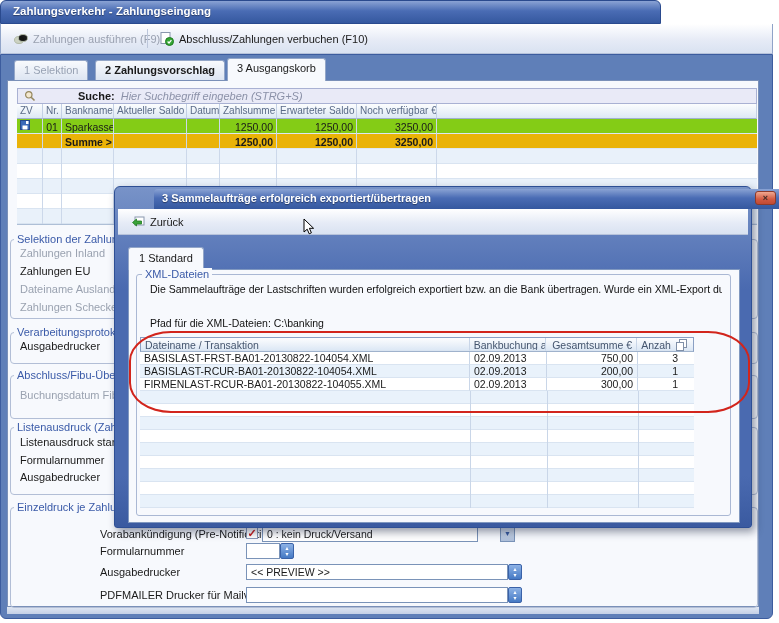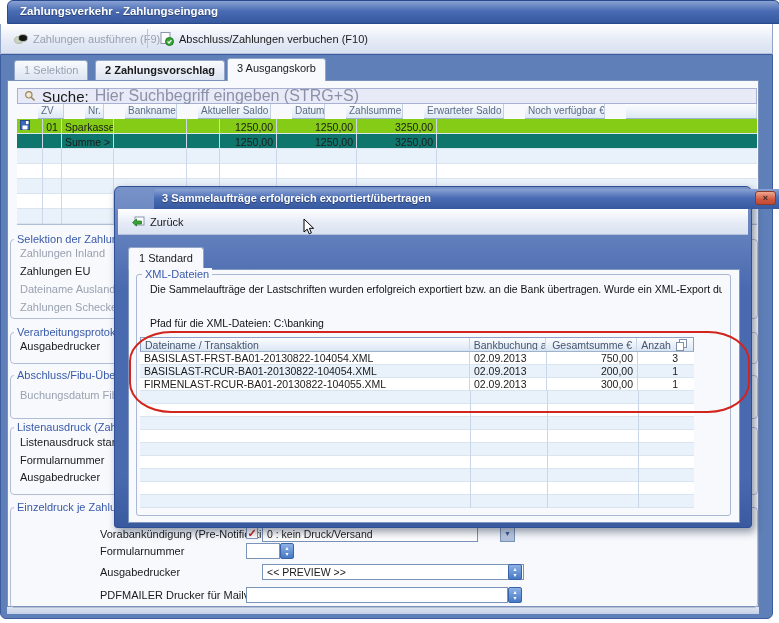--- a/index.html
+++ b/index.html
@@ -1,20 +1,20 @@
 <!DOCTYPE html>
 <html><head>
 <meta charset="utf-8">
 <style>
   html,body{margin:0;padding:0;background:#fff;}
   #screen{position:relative;width:779px;height:623px;background:#ffffff;
     font-family:"Liberation Sans",sans-serif;font-size:11px;color:#1a1a1a;overflow:hidden;}
   .a{position:absolute;}
   
-  .titlebar{left:7px;top:0;width:773px;height:24px;
+  .titlebar{left:0;top:0;width:661px;height:24px;
     background:linear-gradient(#8aa3d4,#4a6cb4 45%,#35589f);
     border-radius:6px 6px 0 0;border:1px solid #2a4a8e;box-sizing:border-box;}
   .titlebar .t{position:absolute;left:12px;top:4px;color:#fff;font-weight:bold;font-size:11.5px;
     text-shadow:0 1px 1px rgba(0,0,0,.4);}
   .toolbar{left:0;top:24px;width:773px;height:30px;
     background:linear-gradient(#ffffff,#e6ebf6 55%,#d9e2f1);
     border-left:1px solid #8fa3c8;border-right:1px solid #8fa3c8;border-bottom:1px solid #b6c2da;box-sizing:border-box;}
   .tbtn{position:absolute;top:4px;height:21px;display:flex;align-items:center;gap:5px;padding:0 7px;border-radius:3px;}
   .tbtn span{white-space:nowrap;}
   .tbtn.disabled span{color:#9aa1b0;}
@@ -26,32 +26,32 @@
   
   .tab{position:absolute;top:60px;height:20px;line-height:19px;padding:0 9px;
     background:linear-gradient(#f8fafd,#dde5f2);border:1px solid #93a6c8;border-bottom:none;
     border-radius:3px 3px 0 0;box-sizing:border-box;}
   .tab.grey{color:#98a2b4;}
   .tab.bold{font-weight:bold;}
   .tab.active{top:58px;height:23px;background:#f7f9fd;z-index:5;font-weight:normal;}
   
   .search{left:17px;top:88px;width:740px;height:16px;background:#e9eaf7;border:1px solid #a9b1d3;
     box-sizing:border-box;display:flex;align-items:center;gap:6px;padding-left:6px;}
-  .search .lbl{font-weight:normal;font-size:15px;}
-  .search .ph{color:#8b91a8;font-size:16px;}
+  .search .lbl{font-weight:bold;font-size:11px;margin-left:36px;}
+  .search .ph{color:#8b91a8;font-style:italic;font-size:11px;}
   
   .mrow{position:absolute;left:17px;width:740px;height:15px;display:flex;box-sizing:border-box;}
   .mc{box-sizing:border-box;border-right:1px solid #ccd8ea;border-bottom:1px solid #dde7f3;
     overflow:hidden;white-space:nowrap;padding:1px 3px 0 3px;font-size:10.5px;}
   .mh .mc{background:linear-gradient(#fcfdfe,#dde8f5);color:#5a6b88;font-size:10px;
-    border-right:1px solid #c3d0e4;border-bottom:1px solid #9fb2cc;margin-left:21px;}
+    border-right:1px solid #c3d0e4;border-bottom:1px solid #9fb2cc;}
   .num{text-align:right;}
   .c0{width:26px;}.c1{width:19px;text-align:center;}.c2{width:52px;}.c3{width:73px;}
   .c4{width:33px;}.c5{width:57px;}.c6{width:80px;}.c7{width:80px;}.c8{flex:1;border-right:none;}
-  .sumrow .mc{background:#0f766e;font-weight:normal;}
+  .sumrow .mc{background:#eab308;font-weight:bold;}
   .mainempty{left:17px;top:149px;width:740px;height:75px;border-bottom:1px solid #aebfd6;
     background:
       linear-gradient(#ccd8ea,#ccd8ea) 25px 0/1px 100% no-repeat,
       linear-gradient(#ccd8ea,#ccd8ea) 44px 0/1px 100% no-repeat,
       linear-gradient(#ccd8ea,#ccd8ea) 96px 0/1px 100% no-repeat,
       linear-gradient(#ccd8ea,#ccd8ea) 169px 0/1px 100% no-repeat,
       linear-gradient(#ccd8ea,#ccd8ea) 202px 0/1px 100% no-repeat,
       linear-gradient(#ccd8ea,#ccd8ea) 259px 0/1px 100% no-repeat,
       linear-gradient(#ccd8ea,#ccd8ea) 339px 0/1px 100% no-repeat,
       linear-gradient(#ccd8ea,#ccd8ea) 419px 0/1px 100% no-repeat,
@@ -232,21 +232,21 @@
   <div class="flabel" style="top:528px;">Vorabankündigung (Pre-Notification)</div>
   <div class="chk" style="left:246px;top:527px;">✓</div>
   <div class="combo" style="left:262px;top:526px;width:216px;">0 : kein Druck/Versand</div>
   <div class="droparrow" style="left:500px;top:526px;">▼</div>
 
   <div class="flabel" style="top:545px;">Formularnummer</div>
   <div class="combo" style="left:246px;top:543px;width:34px;"></div>
   <div class="spin" style="left:280px;top:543px;">▴<br>▾</div>
 
   <div class="flabel" style="top:566px;">Ausgabedrucker</div>
-  <div class="combo" style="left:246px;top:564px;width:262px;margin-left:16px;">&lt;&lt; PREVIEW &gt;&gt;</div>
+  <div class="combo" style="left:246px;top:564px;width:262px;">&lt;&lt; PREVIEW &gt;&gt;</div>
   <div class="spin" style="left:508px;top:564px;">▴<br>▾</div>
 
   <div class="flabel" style="top:589px;">PDFMAILER Drucker für Mailversand</div>
   <div class="combo" style="left:246px;top:587px;width:262px;"></div>
   <div class="spin" style="left:508px;top:587px;">▴<br>▾</div>
 
   <div class="a dialog">
     <div class="dtitle">
       <div class="t">3 Sammelaufträge erfolgreich exportiert/übertragen</div>
       <div class="dclose">×</div>

